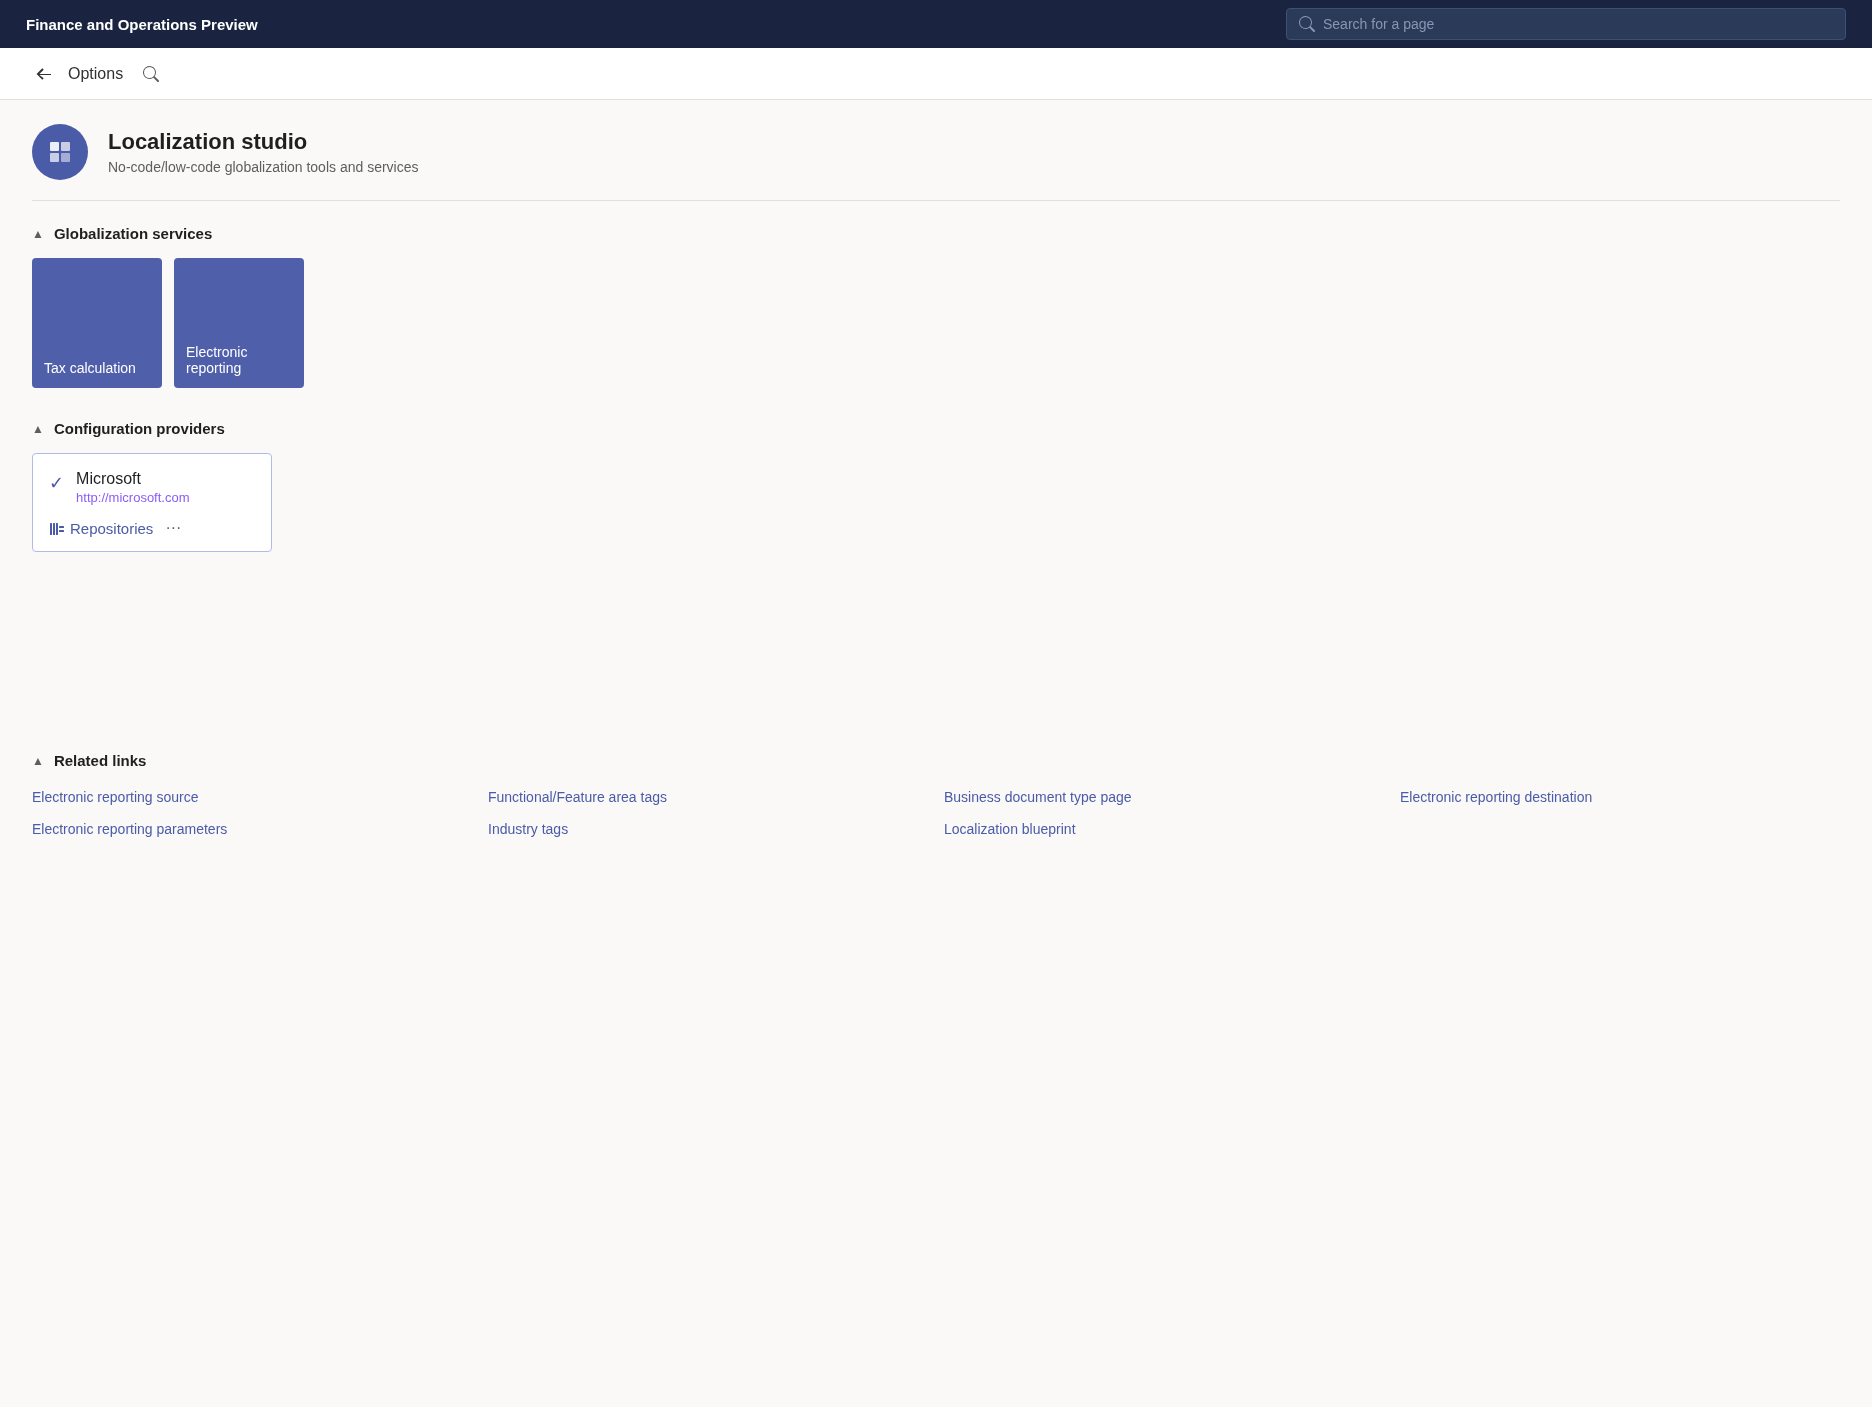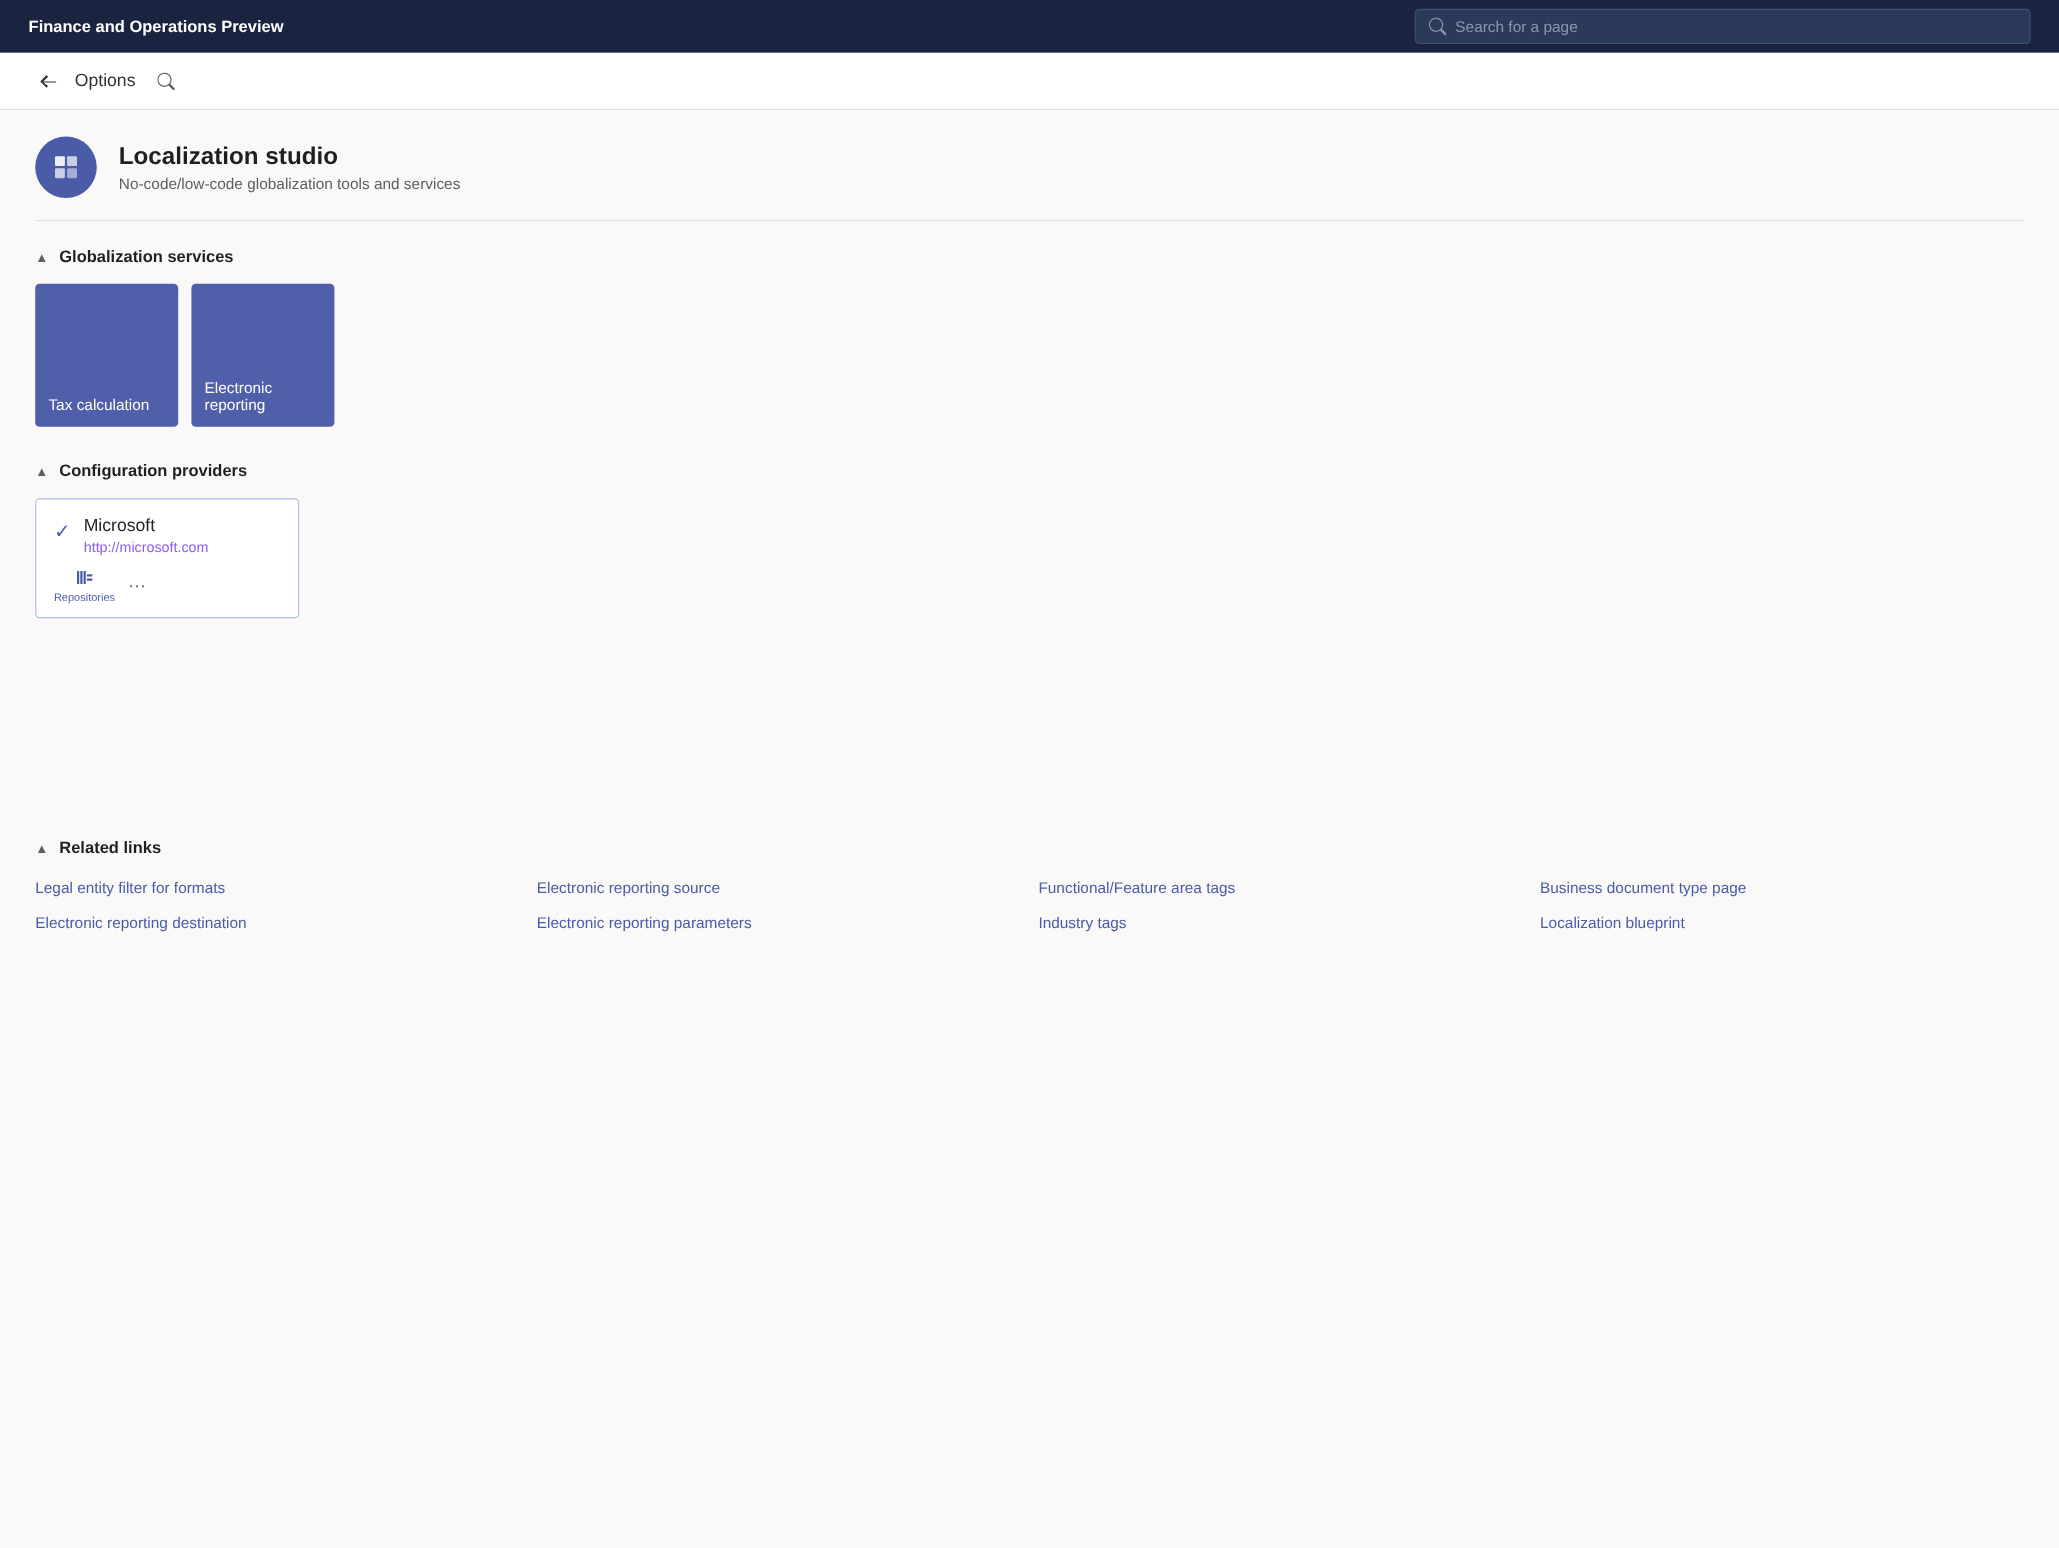--- a/index.html
+++ b/index.html
@@ -179,27 +179,26 @@
       color: #8b5cf6;
       margin-top: 2px;
     }
     .provider-actions {
       display: flex;
       align-items: center;
       gap: 8px;
     }
     .repo-link {
       color: #4a5ba8;
-      font-size: 10px;
-      display: flex;
-      align-items: center;
+      font-size: 15px;
+      display: flex;
+      align-items: flex-end;
       gap: 5px;
       cursor: pointer;
       text-decoration: none;
-      flex-direction: column;
     }
     .more-btn {
       background: none;
       border: none;
       cursor: pointer;
       color: #605e5c;
       font-size: 16px;
       padding: 2px 4px;
     }
 
@@ -304,21 +303,20 @@
       </div>
     </div>
   </div>
 
   <div class="section" style="margin-top: 200px;">
     <div class="section-header">
       <span class="chevron-icon">▲</span>
       <span class="section-title">Related links</span>
     </div>
     <div class="related-links-grid">
-      <a class="related-link">Legal entity filter for formats</a>
       <a class="related-link">Electronic reporting source</a>
       <a class="related-link">Functional/Feature area tags</a>
       <a class="related-link">Business document type page</a>
       <a class="related-link">Electronic reporting destination</a>
       <a class="related-link">Electronic reporting parameters</a>
       <a class="related-link">Industry tags</a>
       <a class="related-link">Localization blueprint</a>
     </div>
   </div>
 

